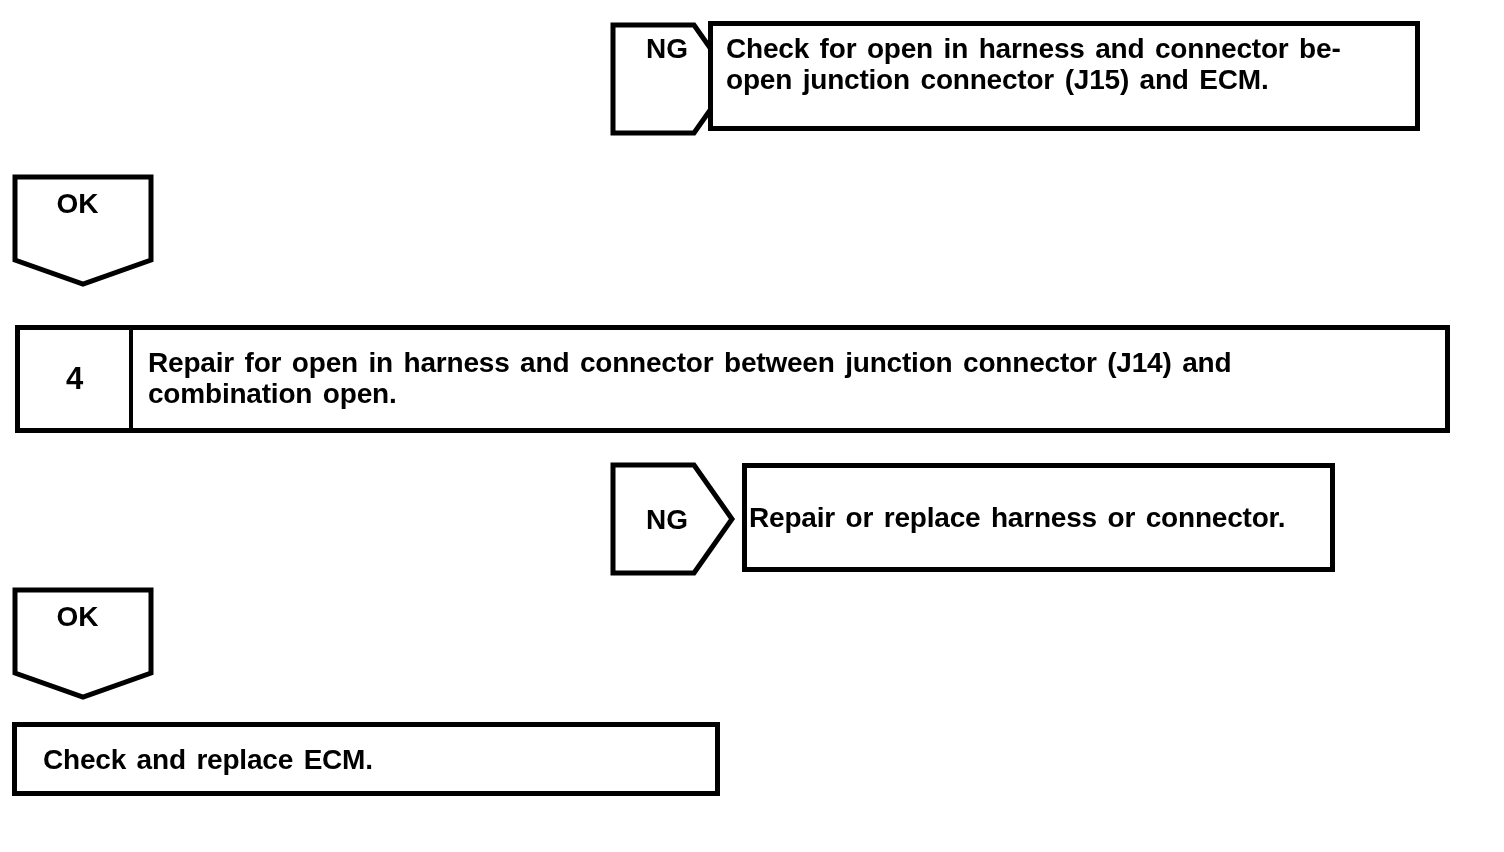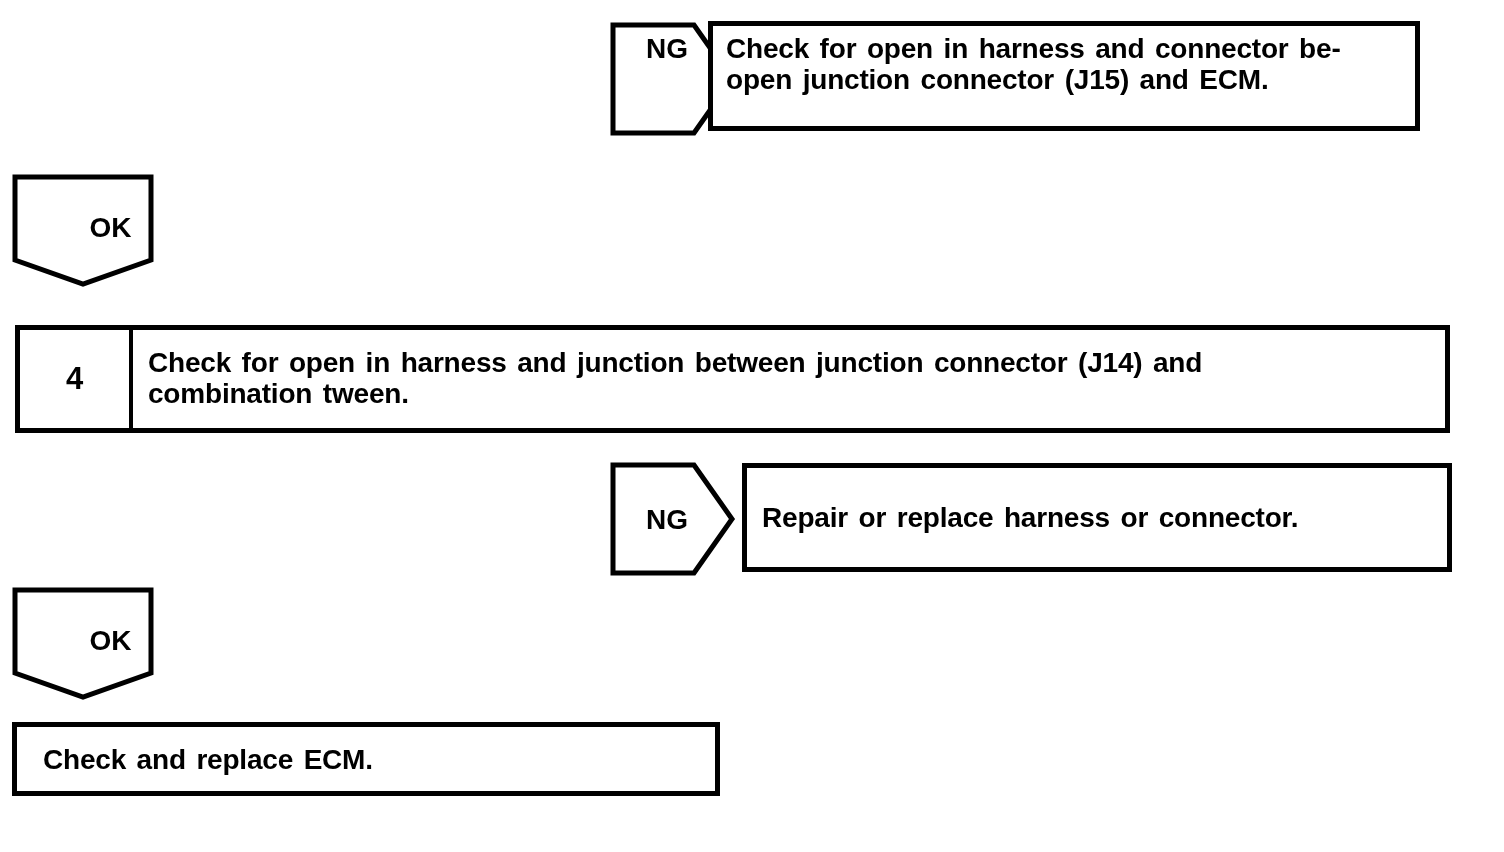--- a/index.html
+++ b/index.html
@@ -60,21 +60,21 @@
   .pent { position: absolute; }
   .pent svg { position: absolute; left: 0; top: 0; display: block; }
   .pent-label {
     position: absolute;
     font-weight: bold;
     font-size: 28px;
     text-align: center;
   }
   .ng-label-top    { left: 0; top: 11px;  width: 114px; }
   .ng-label-center { left: 0; top: 42px;  width: 114px; }
-  .ok-label        { left: 0; top: 38px;  width: 131px; padding-left: 33px; }
+  .ok-label        { left: 0; top: 14px;  width: 131px; }
 </style>
 </head>
 <body>
 
 <div class="page">
 
   <div class="pent" style="left:610px; top:22px; width:126px; height:114px;">
     <svg width="126" height="114" viewBox="0 0 126 114">
       <polygon points="3,3 84,3 122,57 84,111 3,111" fill="#ffffff" stroke="#000000" stroke-width="5" stroke-linejoin="miter"></polygon>
     </svg>
@@ -91,33 +91,33 @@
       <polygon points="3,3 139,3 139,86 71,110 3,86" fill="#ffffff" stroke="#000000" stroke-width="5" stroke-linejoin="miter"></polygon>
     </svg>
     <span class="pent-label ok-label">OK</span>
   </div>
 
   <div class="step-box" style="left:15px; top:325px; width:1435px; height:108px;">
     <div class="step-num-cell">
       <span>4</span>
     </div>
     <div class="step-text-cell">
-      <div class="fc-line">Check for open in harness and junction between junction connector (J14) and</div>
-      <div class="fc-line">combination tween.</div>
+      <div class="fc-line">Repair for open in harness and connector between junction connector (J14) and</div>
+      <div class="fc-line">combination open.</div>
     </div>
   </div>
 
   <div class="pent" style="left:610px; top:462px; width:126px; height:114px;">
     <svg width="126" height="114" viewBox="0 0 126 114">
       <polygon points="3,3 84,3 122,57 84,111 3,111" fill="#ffffff" stroke="#000000" stroke-width="5" stroke-linejoin="miter"></polygon>
     </svg>
     <span class="pent-label ng-label-center">NG</span>
   </div>
 
-  <div class="fc-box center-text" style="left:742px; top:463px; width:710px; height:109px; padding-left:15px;">
+  <div class="fc-box center-text" style="left:742px; top:463px; width:593px; height:109px; padding-left:2px;">
     <span class="fc-line">Repair or replace harness or connector.</span>
   </div>
 
   <div class="pent" style="left:12px; top:587px; width:142px; height:113px;">
     <svg width="142" height="113" viewBox="0 0 142 113">
       <polygon points="3,3 139,3 139,86 71,110 3,86" fill="#ffffff" stroke="#000000" stroke-width="5" stroke-linejoin="miter"></polygon>
     </svg>
     <span class="pent-label ok-label">OK</span>
   </div>
 

